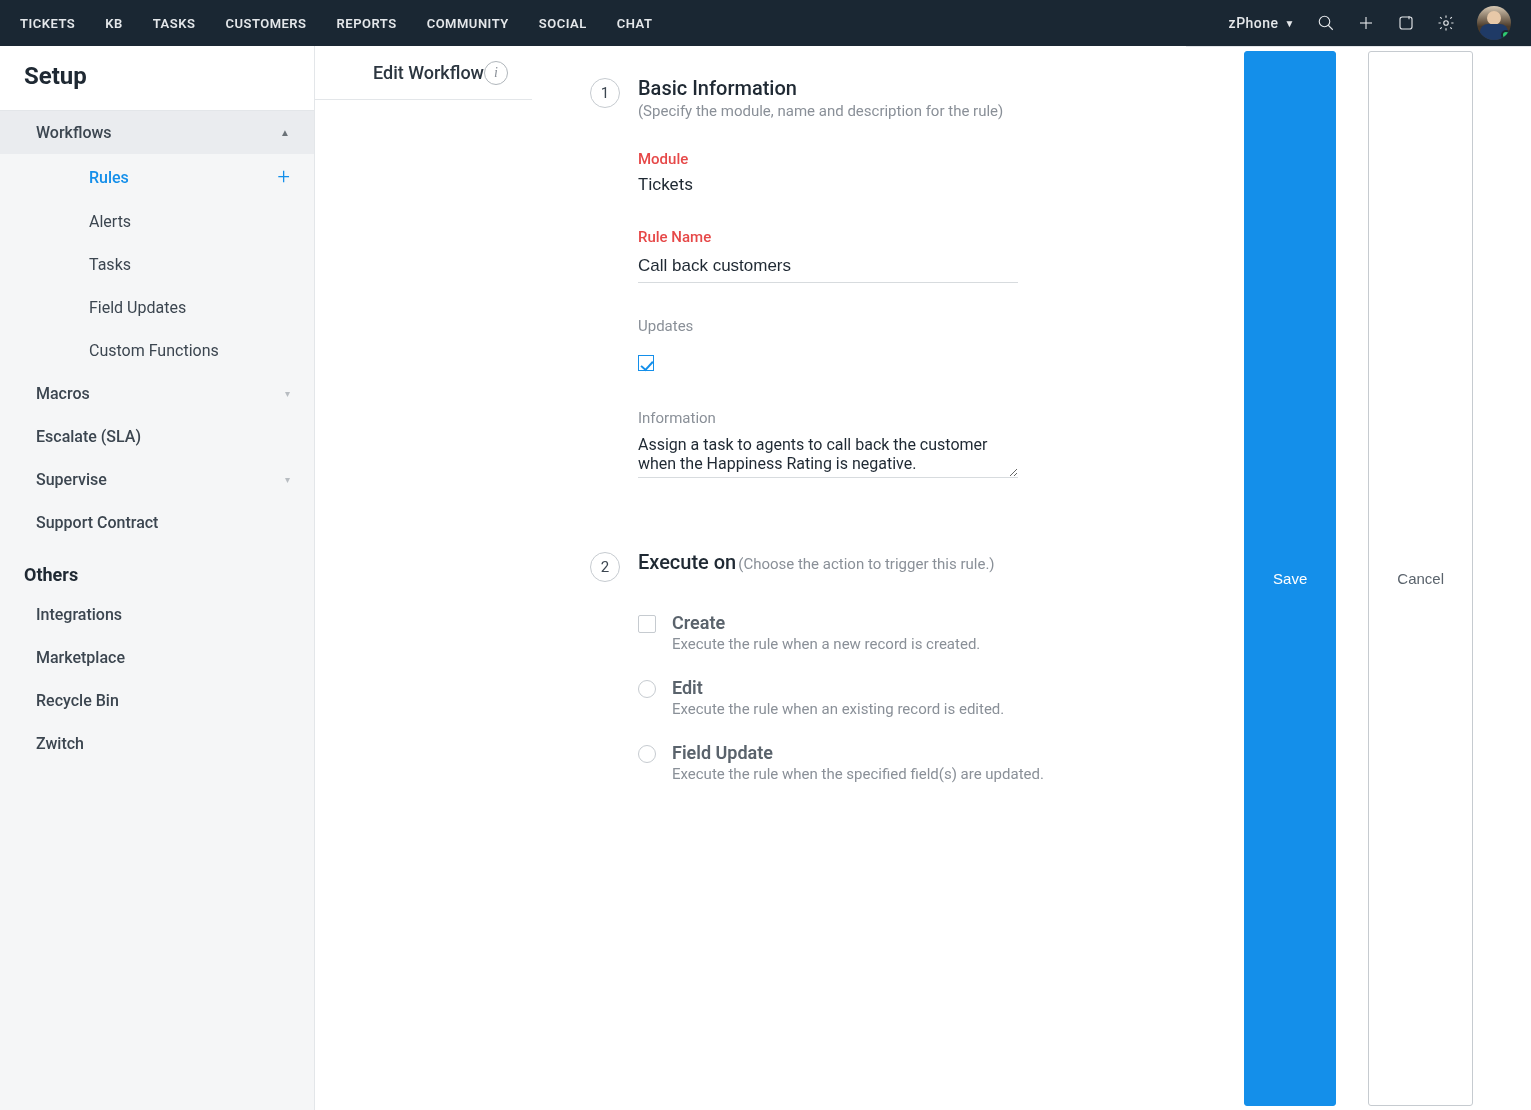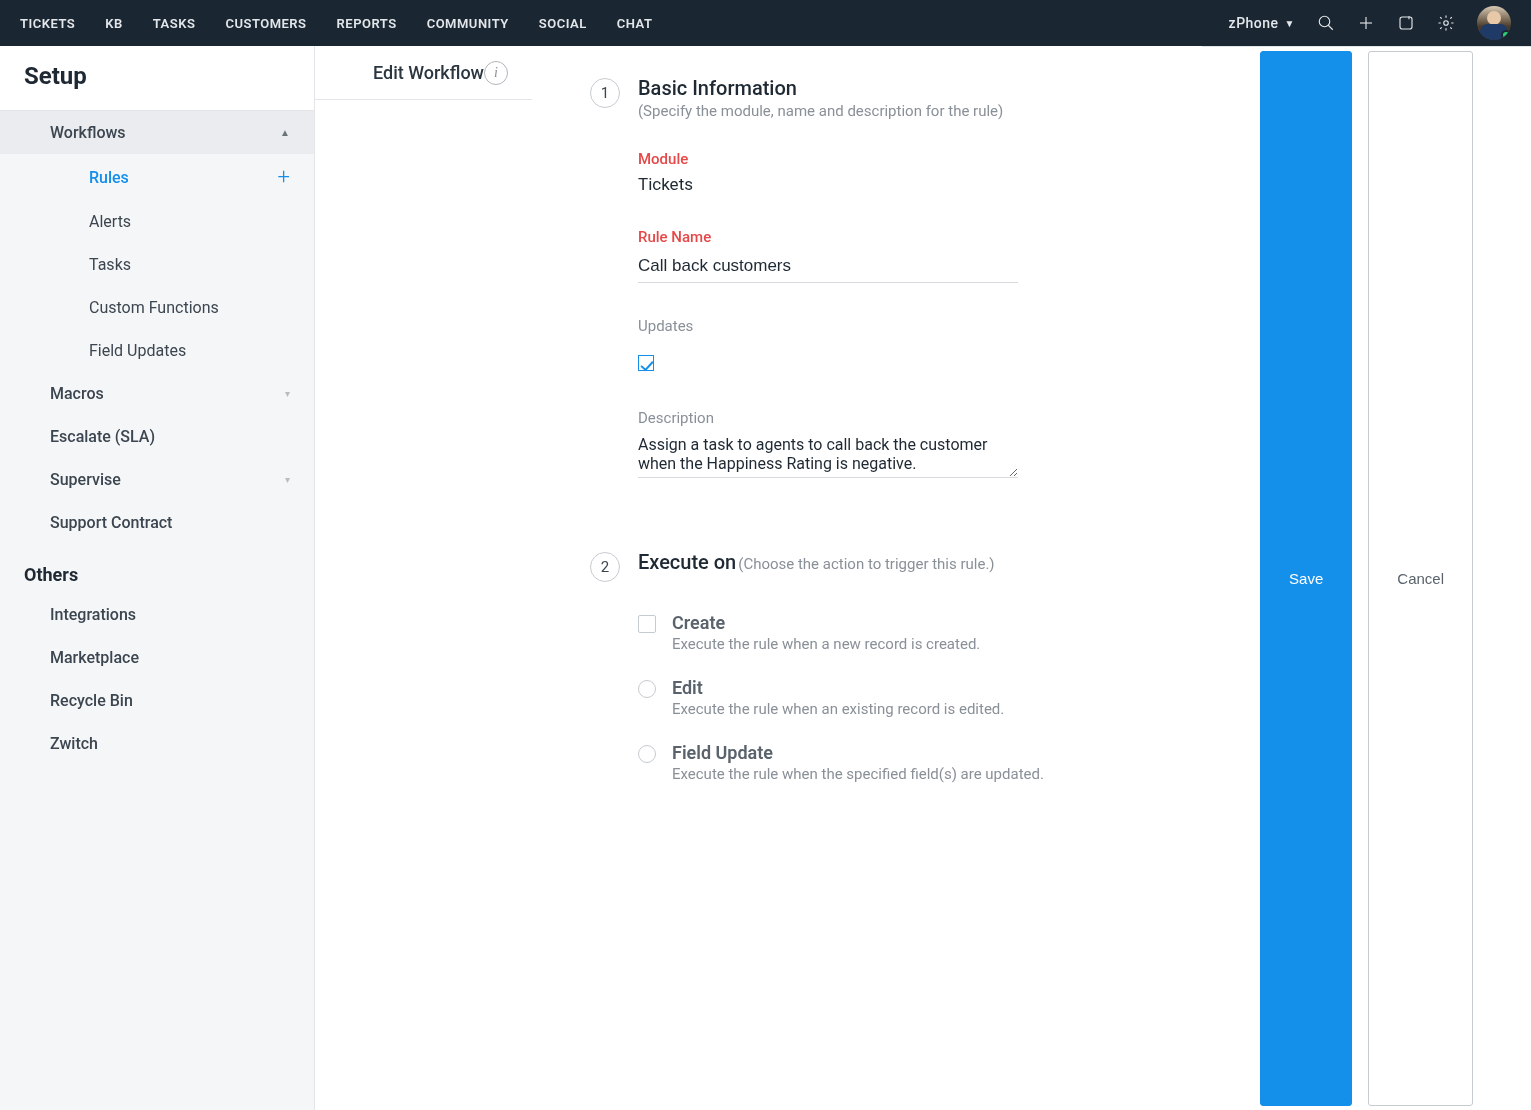--- a/index.html
+++ b/index.html
@@ -37,21 +37,21 @@
   .setup-header { background:#fff; padding: 16px 24px 20px; border-bottom:1px solid #e3e6e9; }
   .setup-header h1 { font-size:24px; font-weight:700; color:#1f2933;}
   .search-box { margin: 18px 24px 8px; position:relative; border-bottom:1px solid #d7dbde; padding-bottom:6px;}
   .search-box input { border:none; background:transparent; width:100%; font-size:16px; color:#8a9098; outline:none; padding-left:24px;}
   .search-box .sicon { position:absolute; left:0; top:2px; color:#9aa0a6;}
   .search-box svg { width:16px; height:16px; stroke:#b0b6bb; fill:none; stroke-width:2;}
 
   .side-list { flex:1; overflow:auto; padding-bottom:20px;}
 
   .side-row { display:flex; align-items:center; padding: 12px 24px 12px 34px; font-size:16px; color:#3c4650; cursor:pointer;}
-  .side-row.level1 { padding-left:50px; font-weight:500;}
+  .side-row.level1 { padding-left:36px; font-weight:500;}
   .side-row.level2 { padding-left:46px; font-weight:400;margin-left:43px;}
   .side-row.selected-group { background:#eaecef; font-weight:500;}
   .side-row.active { color:#148fea; font-weight:500;}
   .side-row .spacer { flex:1; }
   .side-row .expand-icon { font-size:10px; color:#6b7278;}
   .side-row .plus-icon { color:#148fea; font-size:22px; line-height:1; font-weight:300;}
   .side-group-header { padding: 20px 24px 8px; font-size:18px; font-weight:700; color:#1f2933;}
 
   
   .content { flex:1; display:flex; flex-direction:row; min-width:0;}
@@ -79,21 +79,21 @@
   .checkbox.checked::after { content:""; position:absolute; left:2px; top:5px; width:10px; height:5px; border-left:2.5px solid #148fea; border-bottom:2.5px solid #148fea; transform:rotate(-48deg);}
 
   .option-row { display:flex; gap:16px; margin-bottom:24px; align-items:flex-start;}
   .option-control { width:18px; height:18px; flex-shrink:0; margin-top:3px;}
   .opt-checkbox { width:18px; height:18px; border:1.5px solid #c6cbd0; border-radius:2px; cursor:pointer;}
   .opt-radio { width:18px; height:18px; border:1.5px solid #c6cbd0; border-radius:50%; cursor:pointer;}
   .option-title { font-size:18px; font-weight:600; color:#5a636c; margin-bottom:2px;}
   .option-desc { font-size:15px; color:#8a9098;}
 
   
-  .content-footer { border-top:1px solid #e3e6e9; padding:4px 58px; display:flex; gap:16px; background:#fff;}
+  .content-footer { border-top:1px solid #e3e6e9; padding:4px 58px; display:flex; gap:32px; background:#fff;}
   .btn { padding:8px 28px; border-radius:3px; font-size:15px; cursor:pointer; border:1px solid transparent;}
   .btn-primary { background:#148fea; color:#fff; border-color:#148fea;}
   .btn-secondary { background:#fff; color:#5a636c; border-color:#c6cbd0;}
 </style>
 </head>
 <body>
 
 <div class="topnav">
   <div class="nav-left">
     <span class="nav-item">TICKETS</span>
@@ -160,24 +160,24 @@
         <span class="spacer"></span>
         <span class="plus-icon">+</span>
       </div>
       <div class="side-row level2">
         <span>Alerts</span>
       </div>
       <div class="side-row level2">
         <span>Tasks</span>
       </div>
       <div class="side-row level2">
+        <span>Field Updates</span>
+      </div>
+      <div class="side-row level2">
         <span>Custom Functions</span>
-      </div>
-      <div class="side-row level2">
-        <span>Field Updates</span>
       </div>
 
       <div class="side-row level1">
         <span>Macros</span>
         <span class="spacer"></span>
         <span class="expand-icon" style="color:#b8bdc2;">▾</span>
       </div>
       <div class="side-row level1">
         <span>Escalate (SLA)</span>
       </div>
@@ -234,21 +234,21 @@
               <input class="text-input" type="text" value="Call back customers" style="">
             </div>
 
             <div class="field-block">
               <div class="field-label muted">Updates</div>
               <div style="height:14px;"></div>
               <div class="checkbox checked"></div>
             </div>
 
             <div class="field-block" style="max-width:420px;">
-              <div class="field-label muted">Description</div>
+              <div class="field-label muted">Information</div>
               <textarea class="textarea" style="">Assign a task to agents to call back the customer when the Happiness Rating is negative.</textarea>
             </div>
           </div>
         </div>
       </div>
 
       <div class="step">
         <div class="step-number">2</div>
         <div style="flex:1;">
           <div class="step-head" style="margin-bottom:38px;">

